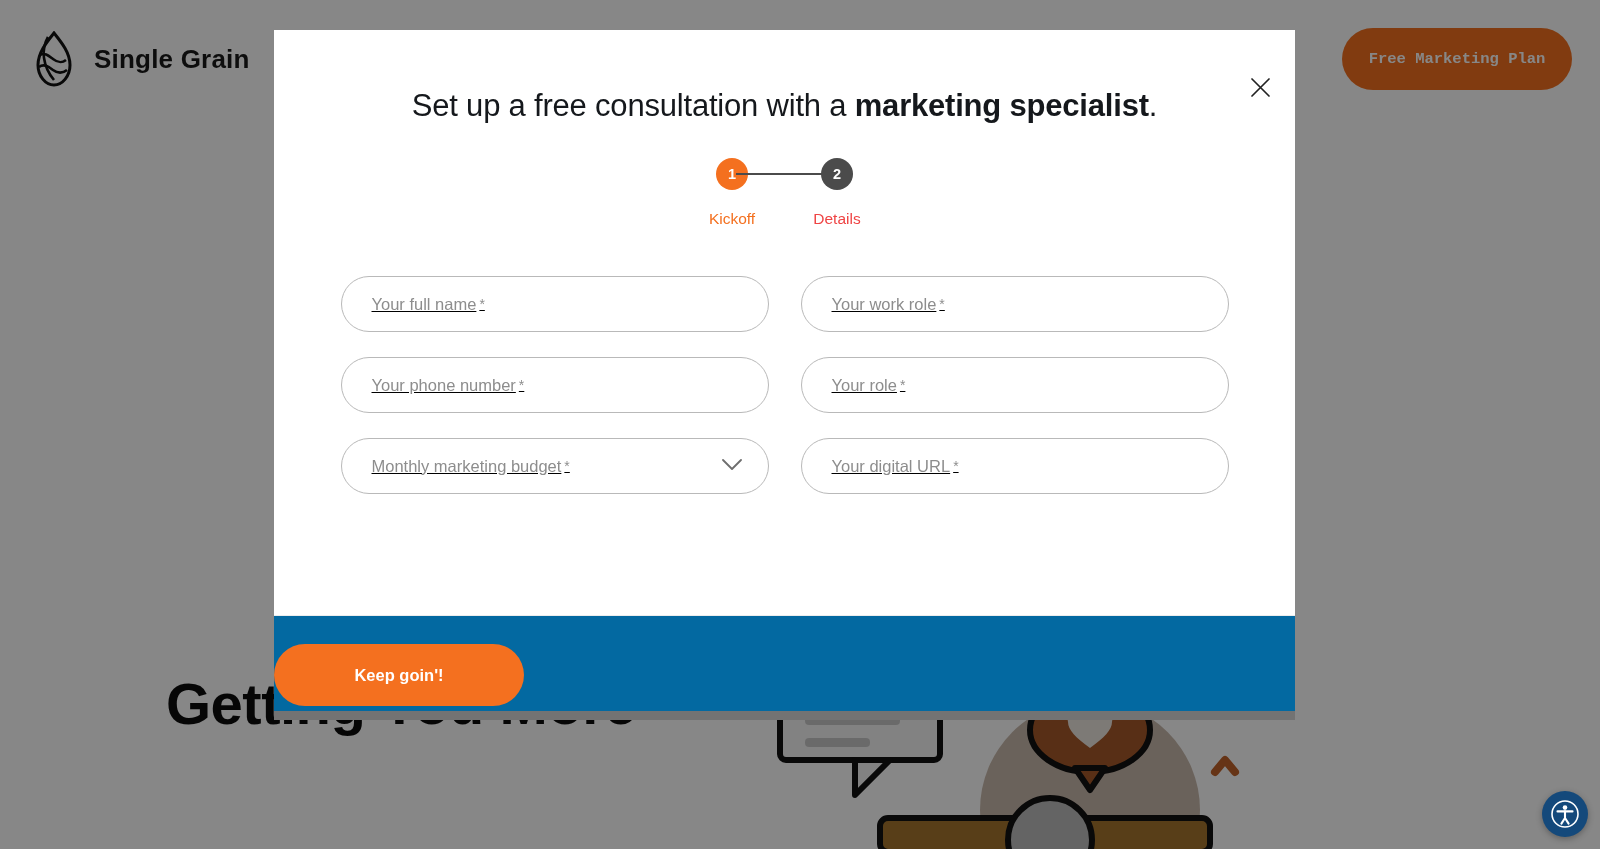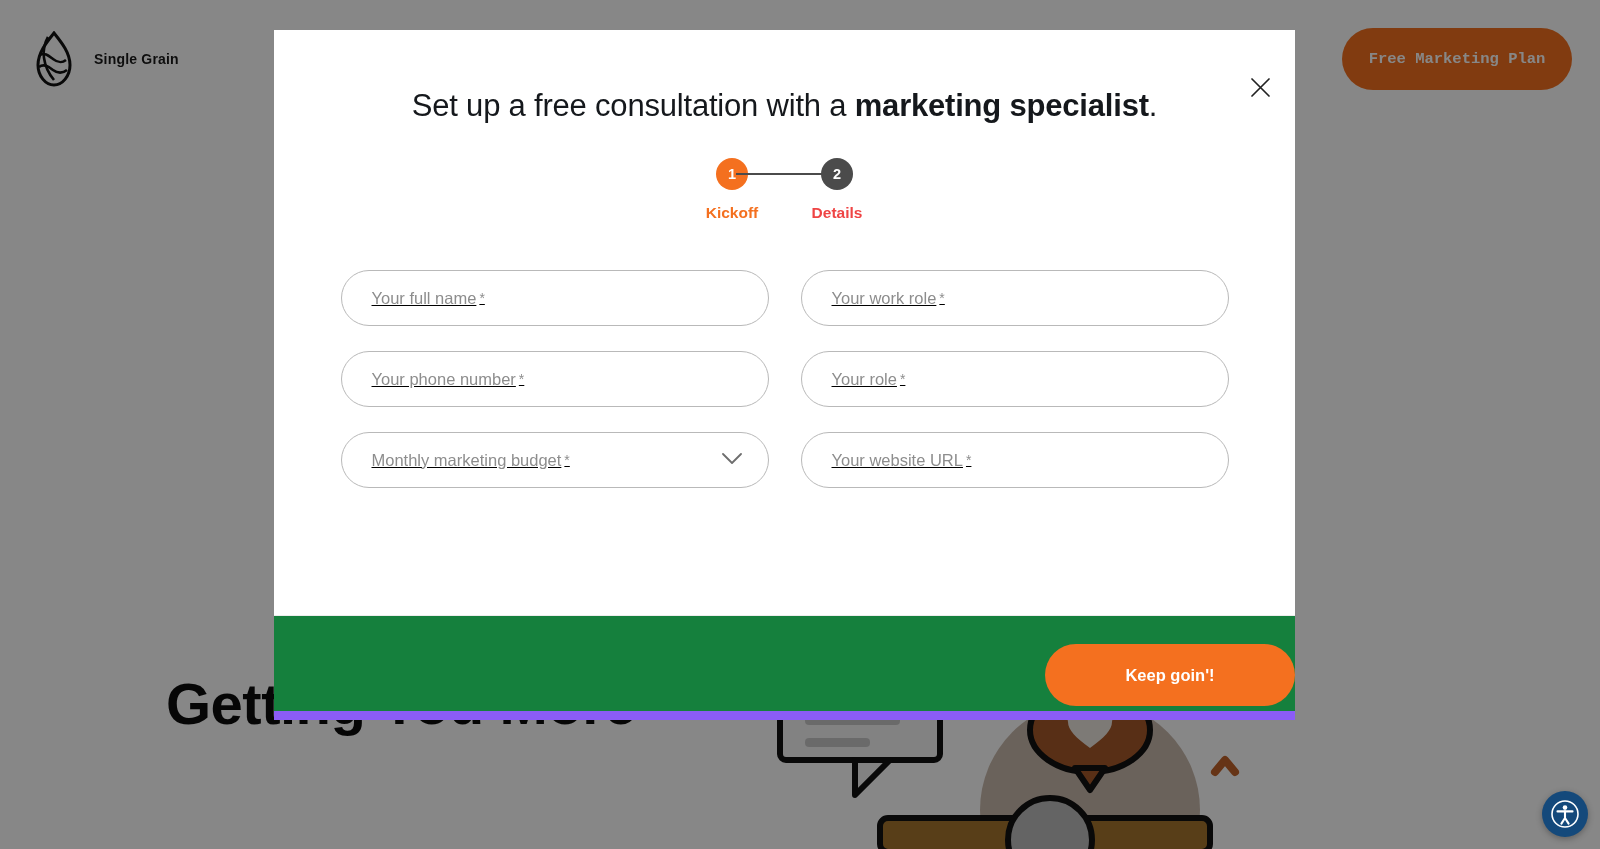--- a/index.html
+++ b/index.html
@@ -27,21 +27,21 @@
     padding: 0 34px;
   }
 
   .brand {
     display: flex;
     align-items: center;
     gap: 20px;
   }
   .brand-mark { width: 40px; height: 56px; display:block; }
   .brand-name {
-    font-size: 14px;
+    font-size: 26px;
     font-weight: 700;
     color: #1a1a1a;
     letter-spacing: .2px;
   }
 
   #cta-button {
     position: absolute;
     right: 28px;
     top: 28px;
     width: 230px;
@@ -104,21 +104,21 @@
   }
 
   
   #modal {
     position: absolute;
     left: 274px;
     top: 30px;
     width: 1021px;
     height: 690px;
     background: #ffffff;
-    border-bottom: 9px solid #8b5cf6;
+    border-bottom: 9px solid #737373;
     z-index: 60;
     overflow: hidden;
   }
 
   #modal-close {
     position: absolute;
     right: 18px;
     top: 40px;
     width: 34px;
     height: 34px;
@@ -162,23 +162,23 @@
     display: flex;
     align-items: center;
     justify-content: center;
     color: #ffffff;
     font-size: 14.5px;
     font-weight: 700;
   }
   .step-bubble.active { background: #f4701f; }
   .step-bubble.inactive { background: #4b4b4b; }
   .step-label {
-    margin-top: 14px;
+    margin-top: 20px;
     font-size: 15.5px;
-    font-weight: 700;
+    font-weight: 400;
   }
   .step-label.active { color: #f4701f; }
   .step-label.inactive { color: #ef4444; }
   #step-connector {
     width: 97px;
     height: 2px;
     background: #4b4b4b;
     margin-top: 15px;
     margin-left: -31px;
     margin-right: -31px;
@@ -224,25 +224,25 @@
     transform: translateY(-50%);
     display: block;
   }
 
   
   #modal-footer {
     position: absolute;
     left: 0; right: 0;
     top: 585px;
     bottom: 0;
-    background: #15803d;
+    background: #0369a1;
     border-top: 1px solid #ededed;
     display: flex;
     align-items: flex-start;
-    justify-content: flex-end;
+    justify-content: flex-start;
   }
   #submit-button {
     margin-top: 28px;
     width: 250px;
     height: 62px;
     border-radius: 31px;
     border: none;
     background: #f4701f;
     color: #ffffff;
     font-size: 16.5px;
@@ -364,21 +364,21 @@
       <span class="field-label">Monthly marketing budget</span>
         <span class="req-star">*</span>
       <span class="chev">
         <svg width="20" height="12" viewBox="0 0 20 12" xmlns="http://www.w3.org/2000/svg">
           <path d="M1 1 L10 10 L19 1" stroke="#6e6e6e" stroke-width="1.8" fill="none" stroke-linecap="round" stroke-linejoin="round"></path>
         </svg>
       </span>
     </div>
 
     <div class="field">
-      <span class="field-label">Your website URL</span>
+      <span class="field-label">Your digital URL</span>
         <span class="req-star">*</span>
     </div>
   </div>
 
   <div id="modal-footer">
     <button id="submit-button">Keep goin'!</button>
   </div>
 </div>
 
 <div id="a11y-widget">

